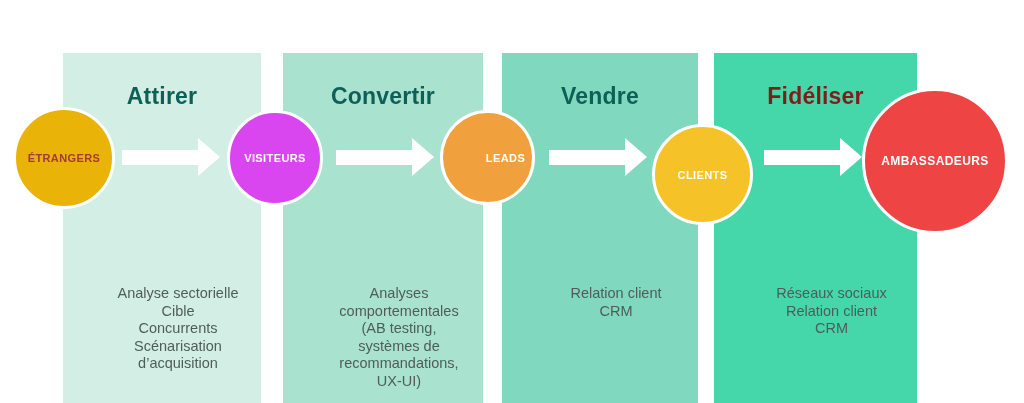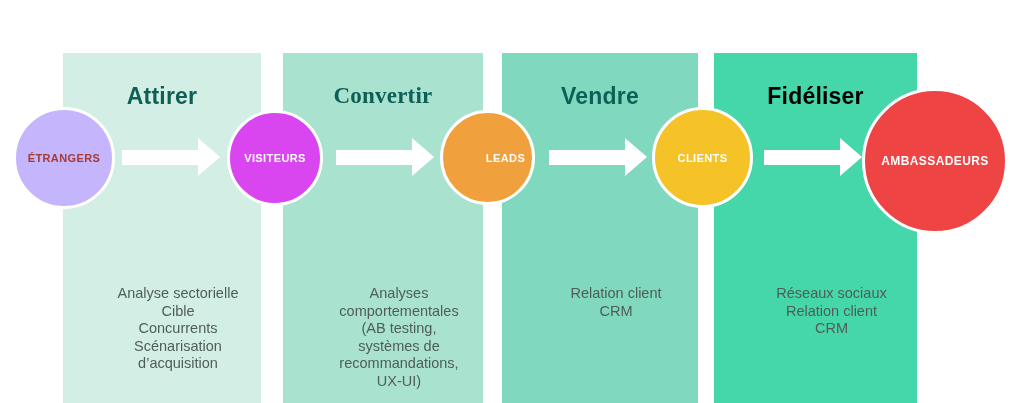--- a/index.html
+++ b/index.html
@@ -21,21 +21,21 @@
     font-size:14.5px;line-height:17.5px;
   }
   .circle{
     position:absolute;border-radius:50%;border:3px solid #ffffff;
     box-sizing:border-box;display:flex;align-items:center;justify-content:center;
     text-align:center;
   }
   .circle-1{left:13px;top:107px;width:102px;height:102px;}
   .circle-2{left:227px;top:110px;width:96px;height:96px;}
   .circle-3{left:440px;top:110px;width:95px;height:95px;}
-  .circle-4{left:652px;top:107px;width:101px;height:101px;}
+  .circle-4{left:652px;top:124px;width:101px;height:101px;}
   .circle-5{left:862px;top:88px;width:146px;height:146px;}
   .circle-label{font-weight:bold;font-size:11px;letter-spacing:.4px;}
   .circle-5 .circle-label{font-size:12px;}
   .arrow{position:absolute;top:138px;width:98px;height:38px;}
   .arrow-1{left:122px;}
   .arrow-2{left:336px;}
   .arrow-3{left:549px;}
   .arrow-4{left:764px;}
   .arrow-bar{position:absolute;left:0;top:12px;width:76px;height:15px;background:#ffffff;}
   .arrow-head{
@@ -54,41 +54,41 @@
     <div class="panel-text" style="color: rgb(78, 93, 87);">
       <div>Analyse sectorielle</div>
       <div>Cible</div>
       <div>Concurrents</div>
       <div>Scénarisation</div>
       <div>d’acquisition</div>
     </div>
   </section>
 
   <section class="panel panel-2" style="background-color: rgb(169, 227, 208);">
-    <h2 class="panel-title" style="color: rgb(14, 95, 86); font-family: Liberation Serif, serif;">Convertir</h2>
+    <h2 class="panel-title" style="color: rgb(14, 95, 86);">Convertir</h2>
     <div class="panel-text" style="color: rgb(78, 93, 87);">
       <div>Analyses</div>
       <div>comportementales</div>
       <div>(AB testing,</div>
       <div>systèmes de</div>
       <div>recommandations,</div>
       <div>UX-UI)</div>
     </div>
   </section>
 
   <section class="panel panel-3" style="background-color: rgb(128, 217, 190);">
     <h2 class="panel-title" style="color: rgb(14, 95, 86);">Vendre</h2>
     <div class="panel-text" style="color: rgb(78, 93, 87);">
       <div>Relation client</div>
       <div>CRM</div>
     </div>
   </section>
 
   <section class="panel panel-4" style="background-color: rgb(69, 215, 170);">
-    <h2 class="panel-title" style="color: #000000;">Fidéliser</h2>
+    <h2 class="panel-title" style="color: #7f1d1d;">Fidéliser</h2>
     <div class="panel-text" style="color: rgb(78, 93, 87);">
       <div>Réseaux sociaux</div>
       <div>Relation client</div>
       <div>CRM</div>
     </div>
   </section>
 
   <div class="arrow arrow-1">
     <div class="arrow-bar" style="background-color: rgb(255, 255, 255);"></div>
     <div class="arrow-head"></div>
@@ -99,21 +99,21 @@
   </div>
   <div class="arrow arrow-3">
     <div class="arrow-bar" style="background-color: rgb(255, 255, 255);"></div>
     <div class="arrow-head"></div>
   </div>
   <div class="arrow arrow-4">
     <div class="arrow-bar" style="background-color: rgb(255, 255, 255);"></div>
     <div class="arrow-head"></div>
   </div>
 
-  <div class="circle circle-1" style="background-color: #c4b5fd; align-items: center;">
+  <div class="circle circle-1" style="background-color: #eab308; align-items: center;">
     <span class="circle-label" style="color: rgb(164, 58, 52);">ÉTRANGERS</span>
   </div>
   <div class="circle circle-2" style="background-color: #d946ef;">
     <span class="circle-label" style="color: rgb(255, 255, 255);">VISITEURS</span>
   </div>
   <div class="circle circle-3" style="background-color: rgb(240, 160, 60);">
     <span class="circle-label" style="color: rgb(255, 255, 255); padding-left: 36px;">LEADS</span>
   </div>
   <div class="circle circle-4" style="background-color: rgb(245, 195, 39);">
     <span class="circle-label" style="color: rgb(255, 255, 255);">CLIENTS</span>

